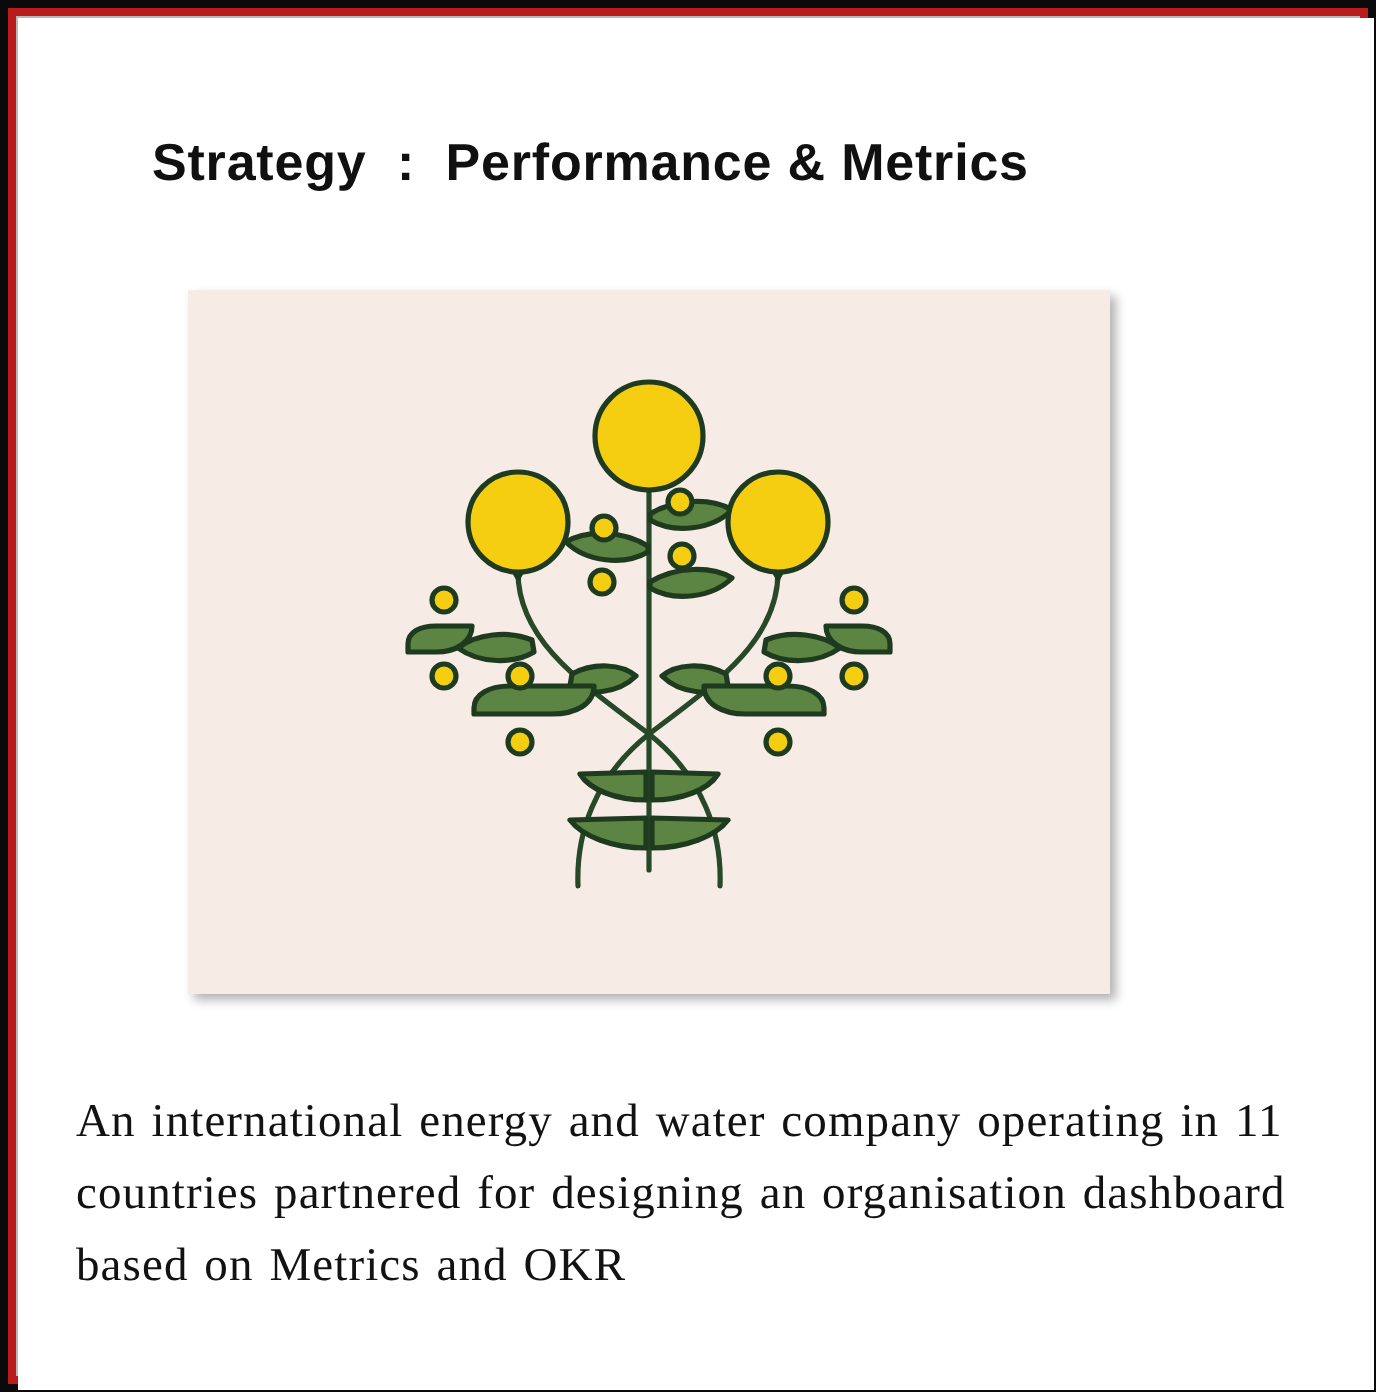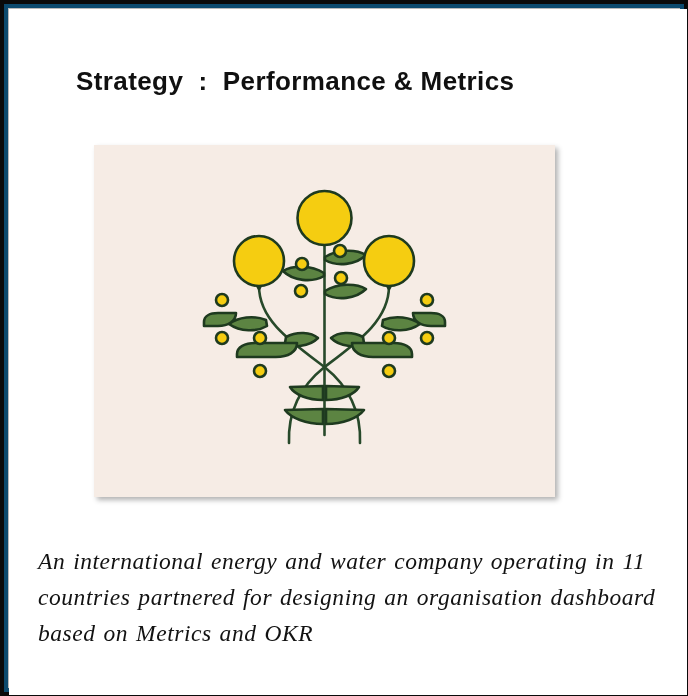--- a/index.html
+++ b/index.html
@@ -16,21 +16,21 @@
 
   
   .slide-frame {
     position: absolute;
     left: 0;
     top: 0;
     width: 688px;
     height: 696px;
     box-sizing: border-box;
     border: 4px solid #0a0a0a;
-    background: #0c4a6e;
+    background: #b91c1c;
   }
 
   
   .slide-inner-rule {
     position: absolute;
     left: 4px;
     top: 4px;
     right: 4px;
     bottom: 4px;
     box-sizing: border-box;
@@ -82,21 +82,20 @@
     height: 100%;
   }
 
   
   .caption {
     position: absolute;
     left: 29px;
     top: 534px;
     width: 640px;
     font-family: "Liberation Serif", serif;
-    font-style: italic;
     font-size: 23.5px;
     line-height: 36px;
     color: #121212;
     letter-spacing: 0.55px;
     word-spacing: 1.5px;
   }
 </style>
 </head>
 <body>
 

